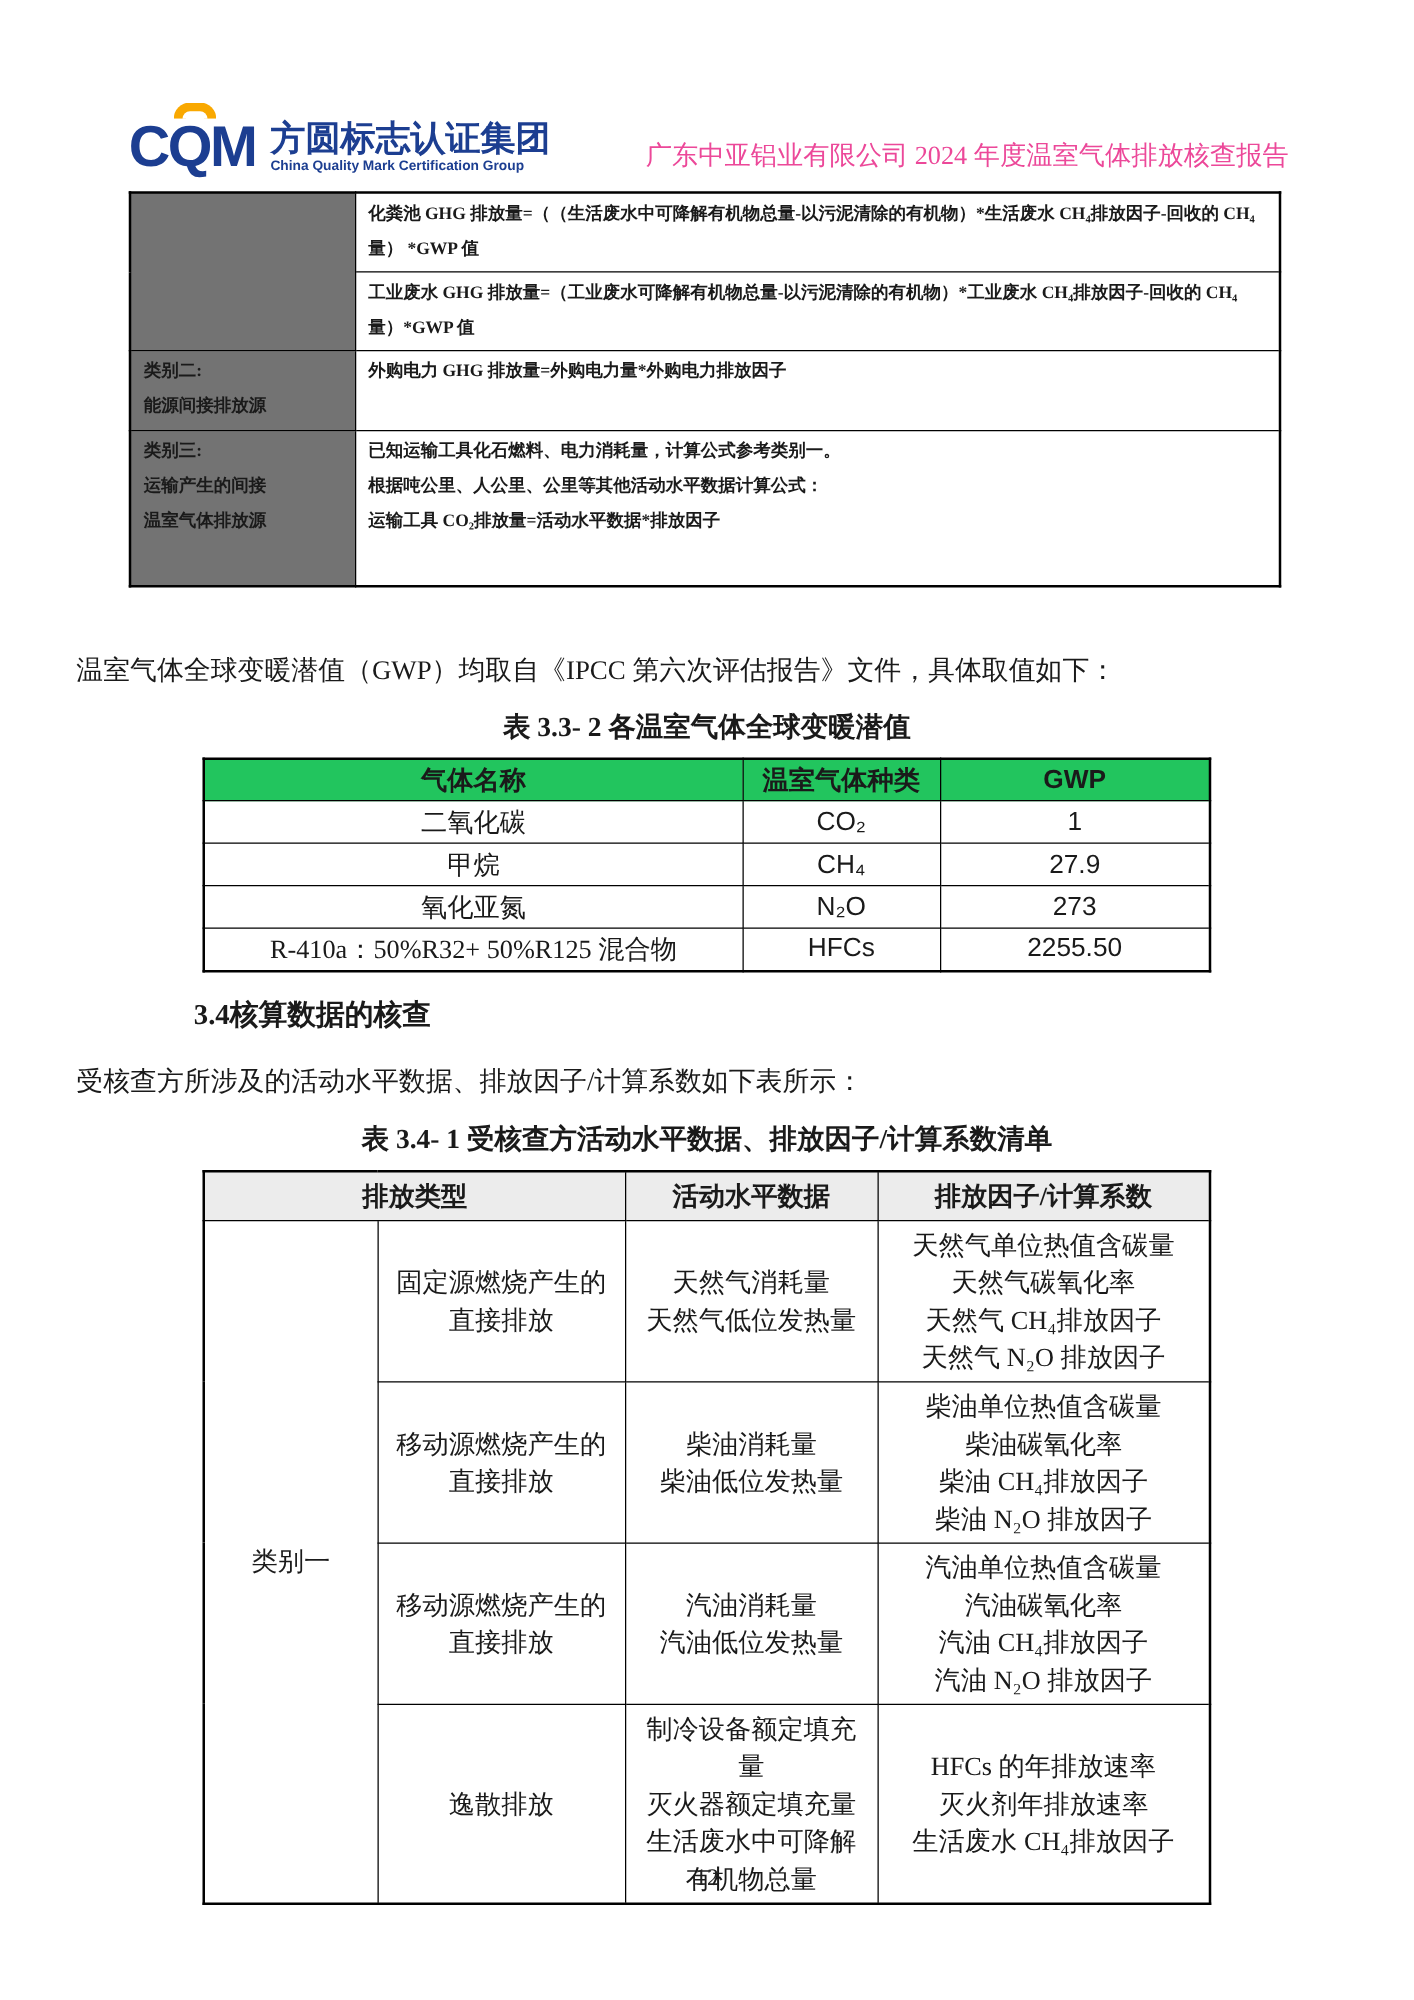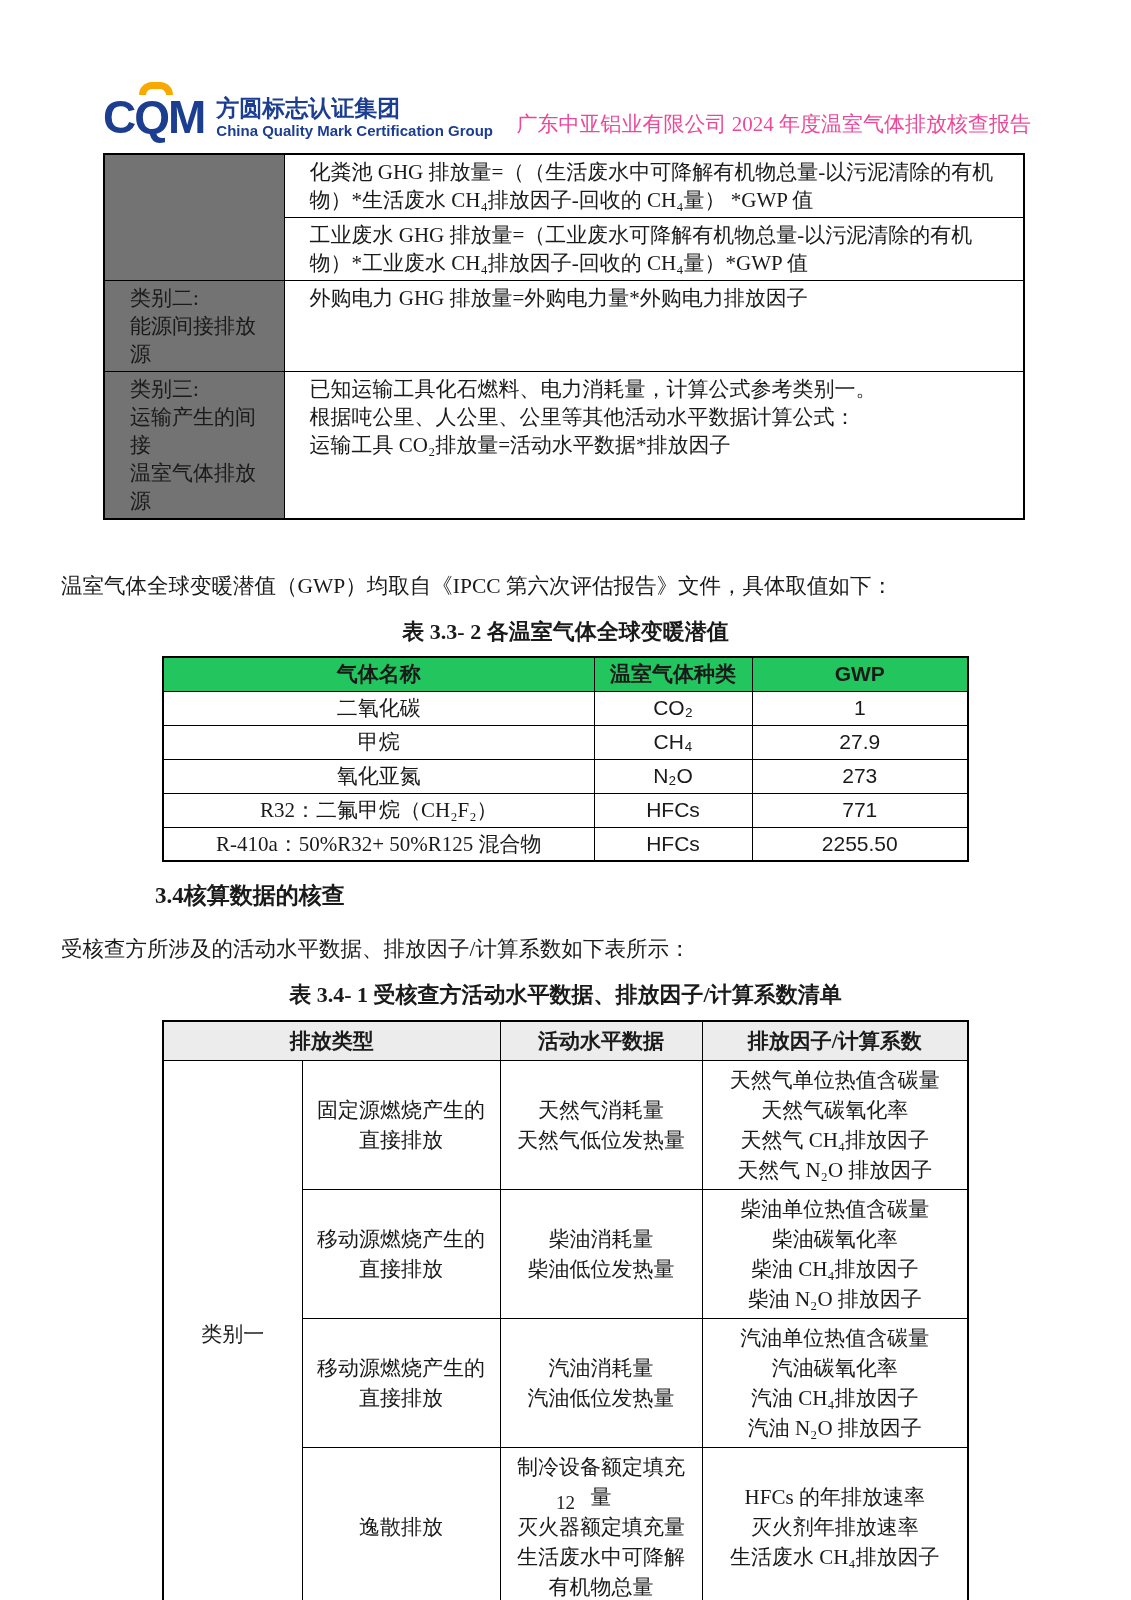--- a/index.html
+++ b/index.html
@@ -23,35 +23,35 @@
   }
   .logo-hat {
     position:absolute; left:36px; top:-12px;
     width:34px; height:13px;
     border:7px solid #f9a800; border-bottom:none;
     border-radius:17px 17px 0 0;
   }
   .logo-texts { display:flex; flex-direction:column; justify-content:center; }
   .logo-cn {
     font-family:"Liberation Sans","DejaVu Sans",sans-serif;
-    font-weight:bold; font-size:23px; color:#1c3e91; line-height:1.15;
+    font-weight:bold; font-size:28px; color:#1c3e91; line-height:1.15;
   }
   .logo-en {
     font-family:"Liberation Sans","DejaVu Sans",sans-serif;
-    font-weight:bold; font-size:15px; color:#1c3e91;
+    font-weight:bold; font-size:11px; color:#1c3e91;
   }
   .report-title { font-size:21px; color:#ec4899; padding-bottom:2px; }
 
   
   table { border-collapse:collapse; }
   td, th { border:1px solid #000; }
 
   
   .formula-table { margin:13px 0 0 103px; width:922px; table-layout:fixed; border:2px solid #000; }
-  .formula-table td { font-size:21px; line-height:28px; vertical-align:top; padding:3px 25px; }
+  .formula-table td { font-size:14px; line-height:28px; vertical-align:top; padding:3px 10px;font-weight:bold; }
   .formula-table col.c1 { width:180px; }
   .cat-cell { background:#737373; }
   .row-h1 td { height:56px; }
   .row-h2 td { height:64px; }
   .row-h3 td { height:124px; }
   .pre { white-space:pre-line; }
 
   
   .para { font-size:21.5px; line-height:28px; margin-left:61px; margin-right:100px; }
   .para-gwp { margin-top:52px; }
@@ -153,25 +153,20 @@
       <td>甲烷</td>
       <td class="sans">CH₄</td>
       <td class="sans">27.9</td>
     </tr>
     <tr>
       <td>氧化亚氮</td>
       <td class="sans">N₂O</td>
       <td class="sans">273</td>
     </tr>
     <tr>
-      <td>R32：二氟甲烷（CH₂F₂）</td>
-      <td class="sans">HFCs</td>
-      <td class="sans">771</td>
-    </tr>
-    <tr>
       <td>R-410a：50%R32+ 50%R125 混合物</td>
       <td class="sans">HFCs</td>
       <td class="sans">2255.50</td>
     </tr>
   </tbody>
     </table>
 
   <div class="section-heading">3.4核算数据的核查</div>
   <div class="para para-check">受核查方所涉及的活动水平数据、排放因子/计算系数如下表所示：</div>
   <div class="table-title">表 3.4- 1 受核查方活动水平数据、排放因子/计算系数清单</div>

